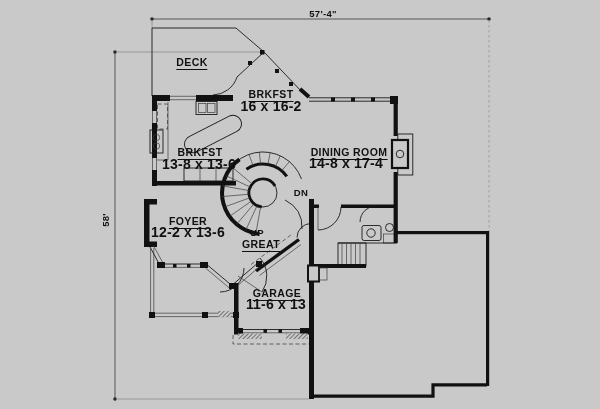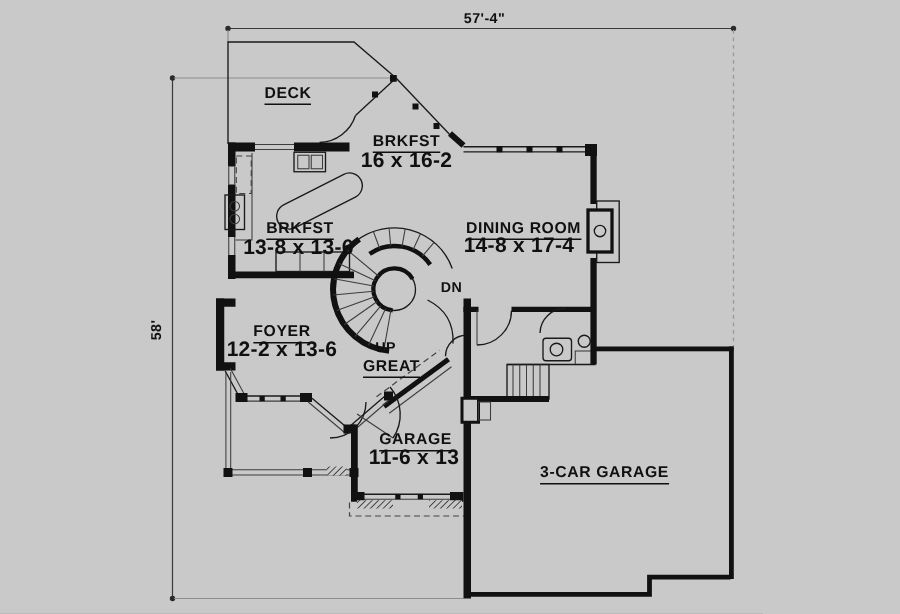--- a/index.html
+++ b/index.html
@@ -251,16 +251,14 @@
   <div class="lbl updn" style="left:301px;top:192px">DN</div>
   <div class="lbl updn" style="left:257px;top:232px">UP</div>
 
   <div class="lbl room" style="left:261px;top:244px">
     <span class="u">GREAT</span></div>
 
   <div class="lbl room" style="left:277px;top:293px">
     <span class="u">GARAGE</span></div>
   <div class="lbl dims" style="left:276px;top:303.5px">11-6 x 13</div>
 
-  <div class="lbl room" style="left:403px;top:315px">
-    <span class="u">3-CAR GARAGE</span></div>
 
 </div>
 
 </body></html>

